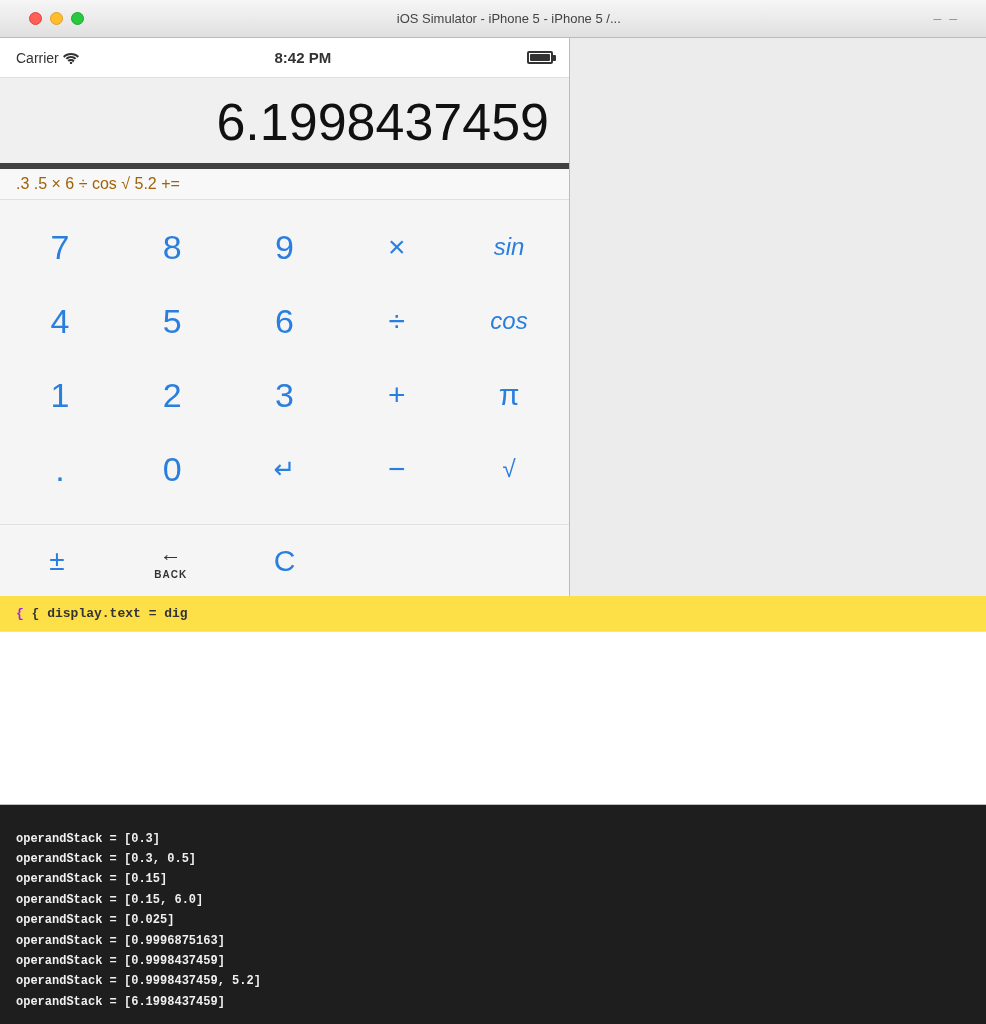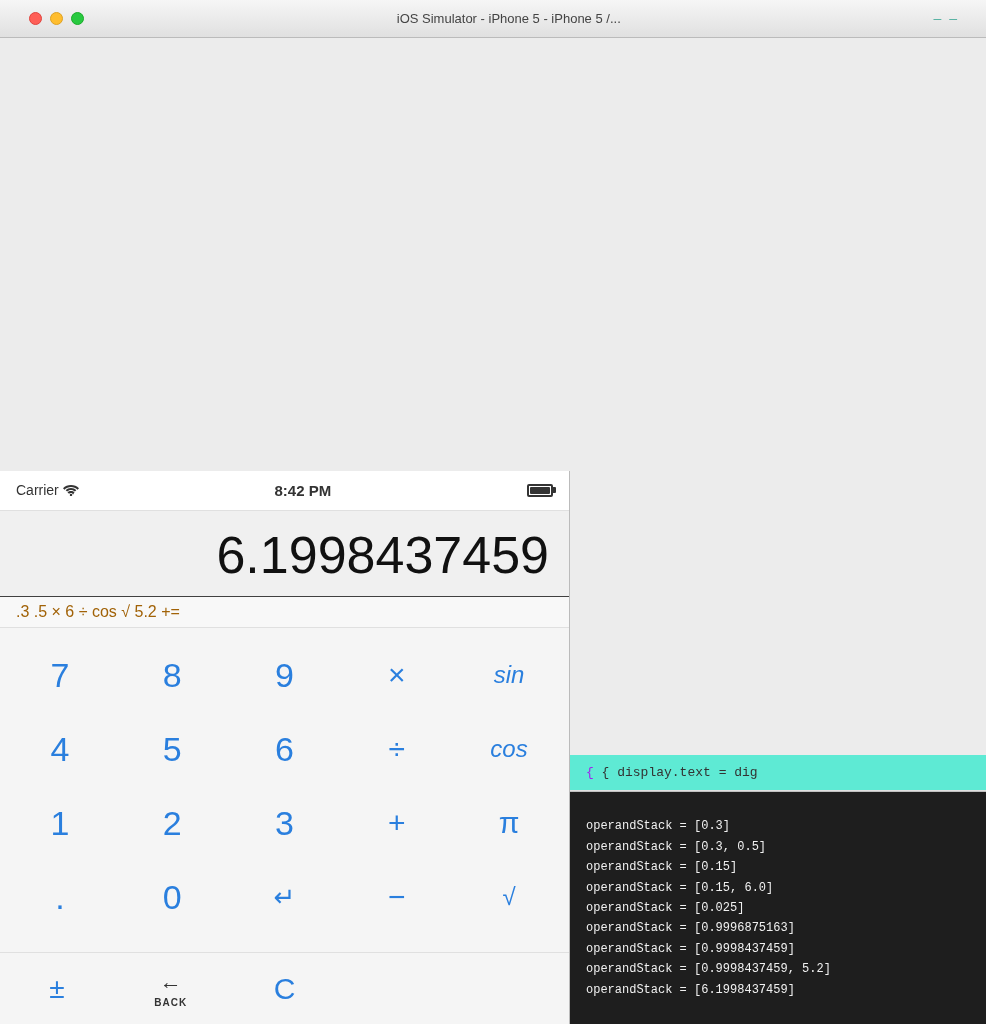--- a/index.html
+++ b/index.html
@@ -46,24 +46,23 @@
     .title-bar-title {
       flex: 1;
       text-align: center;
       font-size: 13px;
       color: #444;
       font-weight: 500;
     }
 
     .window-body {
       display: flex;
-      flex-direction: row;
+      flex-direction: column;
       flex: 1;
       overflow: hidden;
-      align-items: flex-end;
     }
 
     
     .simulator-panel {
       width: 570px;
       background: #f5f5f5;
       border-right: 1px solid #bbb;
       display: flex;
       flex-direction: column;
       flex-shrink: 0;
@@ -122,21 +121,21 @@
       right: 1px;
       background: #333;
       border-radius: 1px;
     }
 
     
     .calc-display-main {
       background: #f0f0f0;
       padding: 16px 20px 12px;
       text-align: right;
-      border-bottom: 1px solid #404040;
+      border-bottom: 6px solid #404040;
     }
 
     .calc-main-number {
       font-size: 52px;
       font-weight: 300;
       color: #111;
       line-height: 1.1;
     }
 
     .calc-expression-bar {
@@ -233,24 +232,25 @@
 
     .btn-c {
       font-size: 30px;
       color: #2a7fde;
       font-weight: 400;
     }
 
     
     .code-panel {
       flex: 1;
-      background: #5eead4;
+      background: #fde047;
       display: flex;
       flex-direction: column;
       overflow: hidden;
+      font-weight: bold;
     }
 
     .code-panel-top {
       padding: 10px 16px;
       font-size: 13px;
       font-family: 'Menlo', 'Courier New', monospace;
       color: #333;
       border-bottom: 1px solid #e0e0e0;
       white-space: nowrap;
     }

